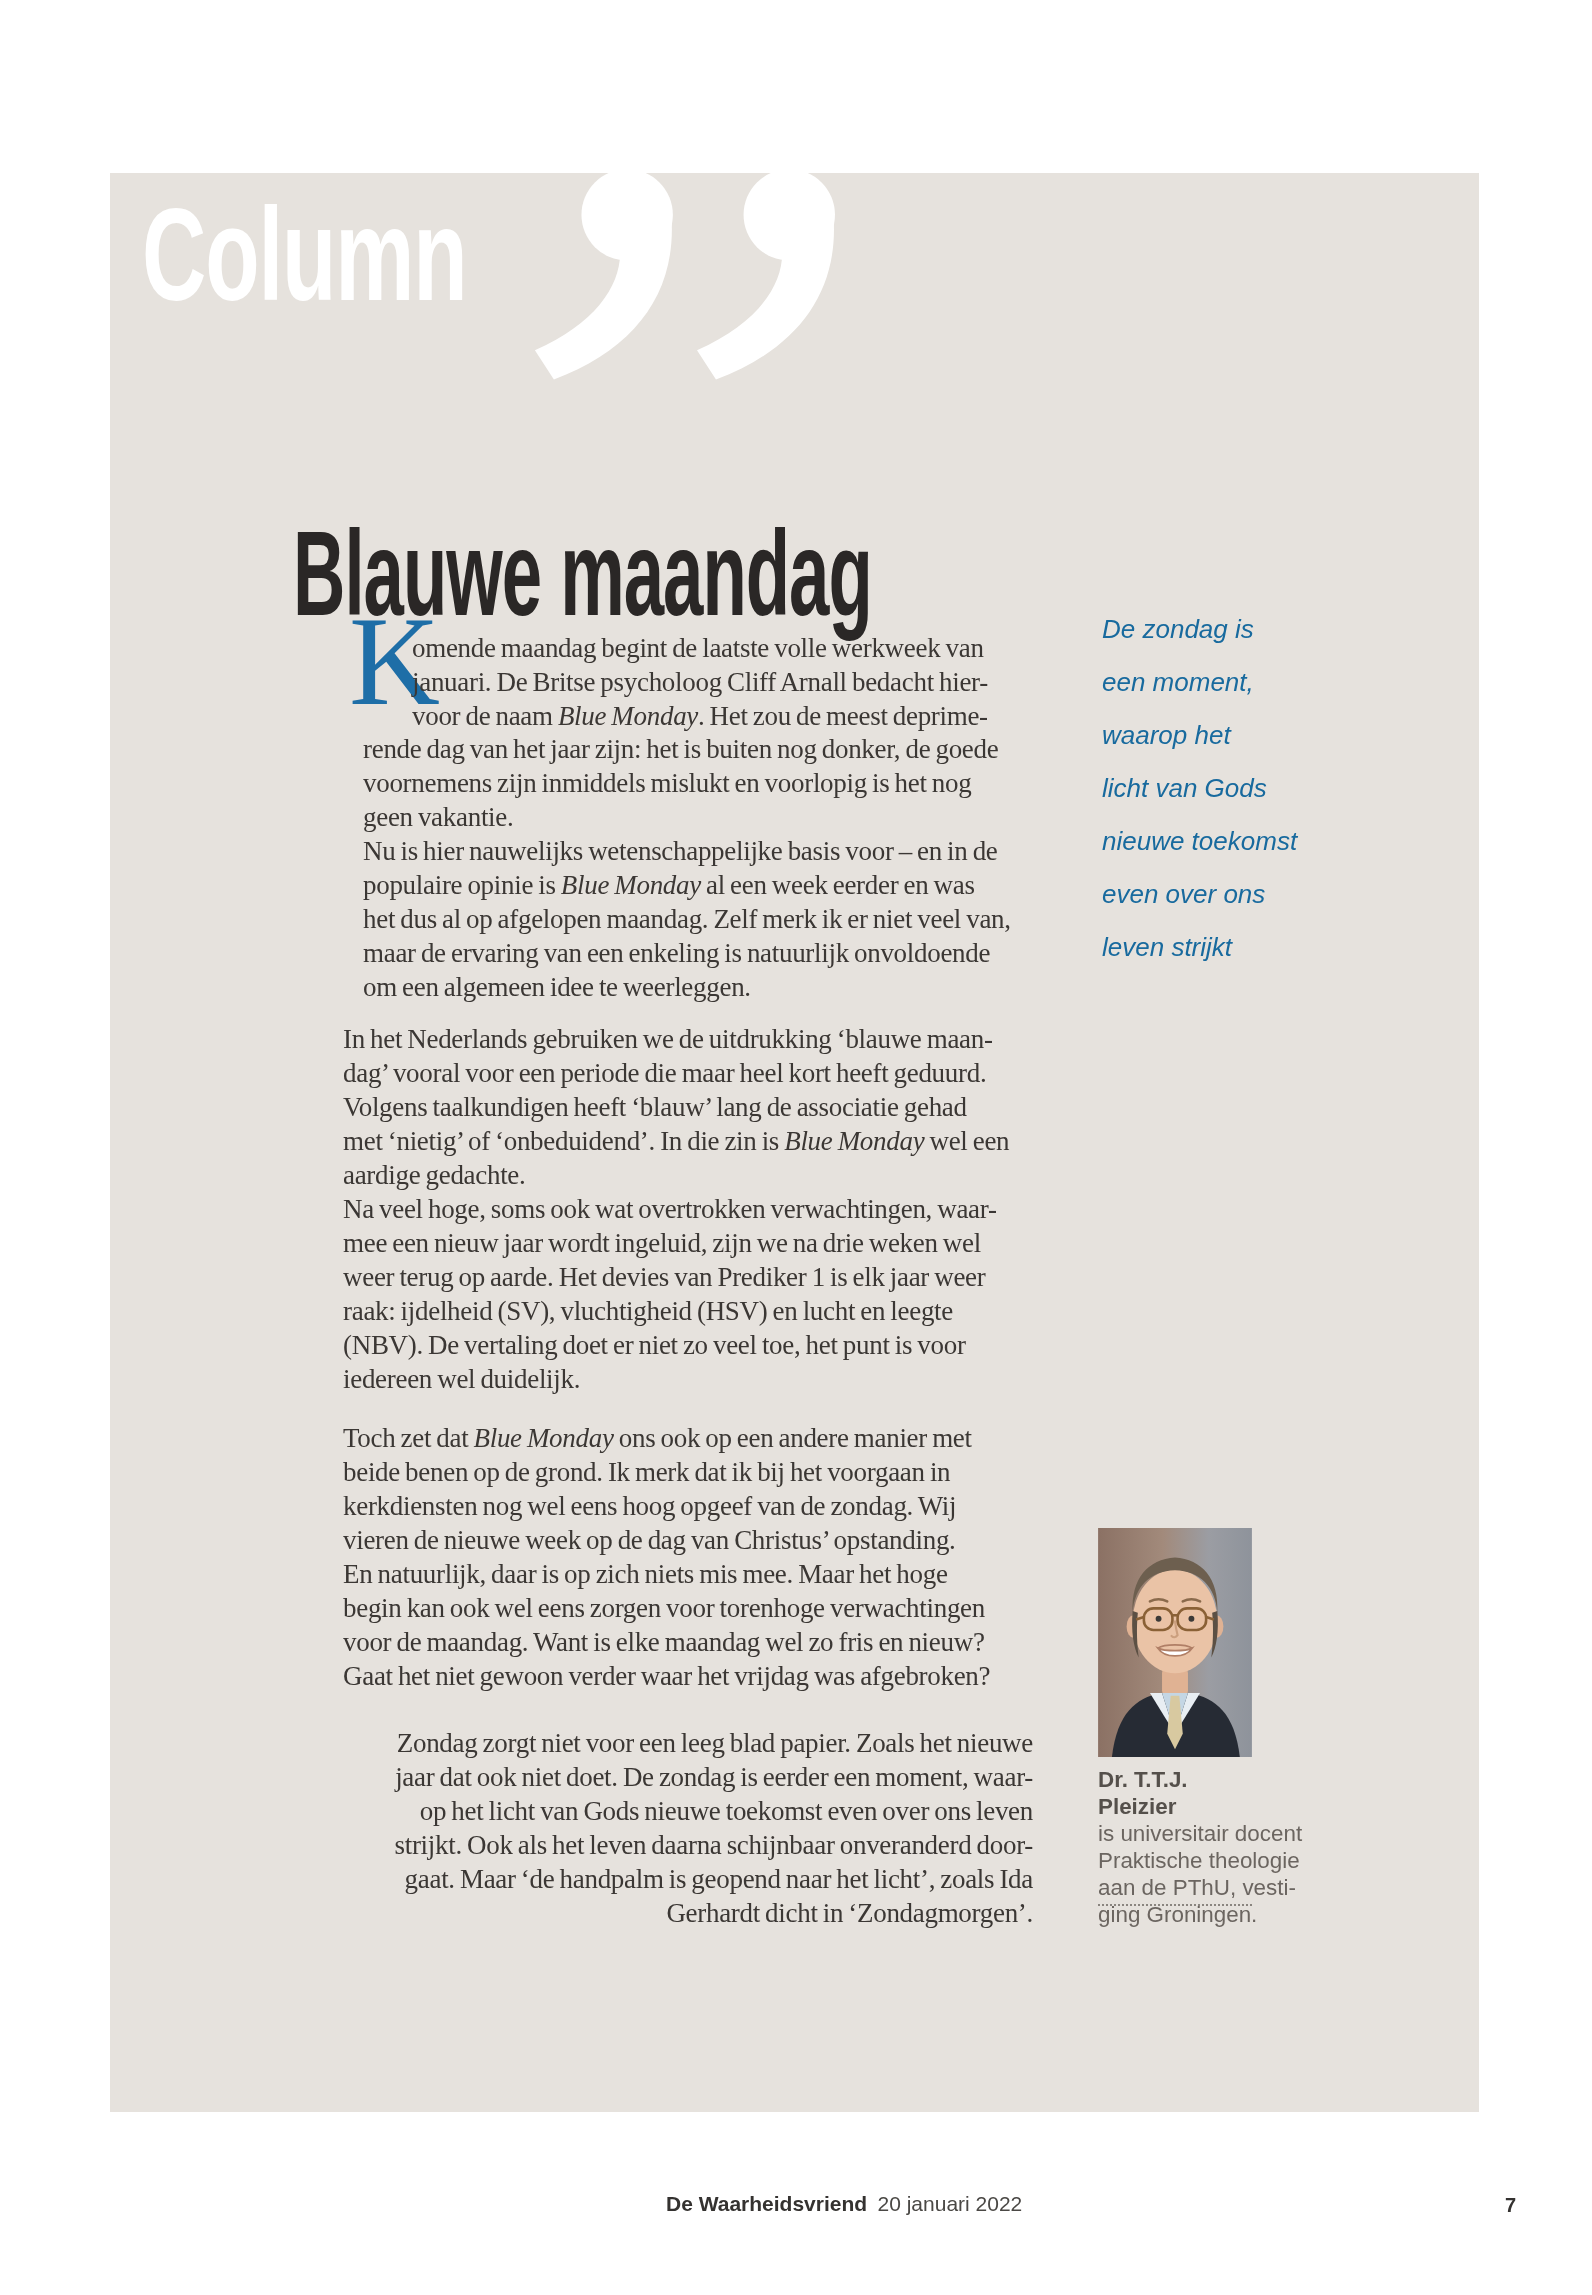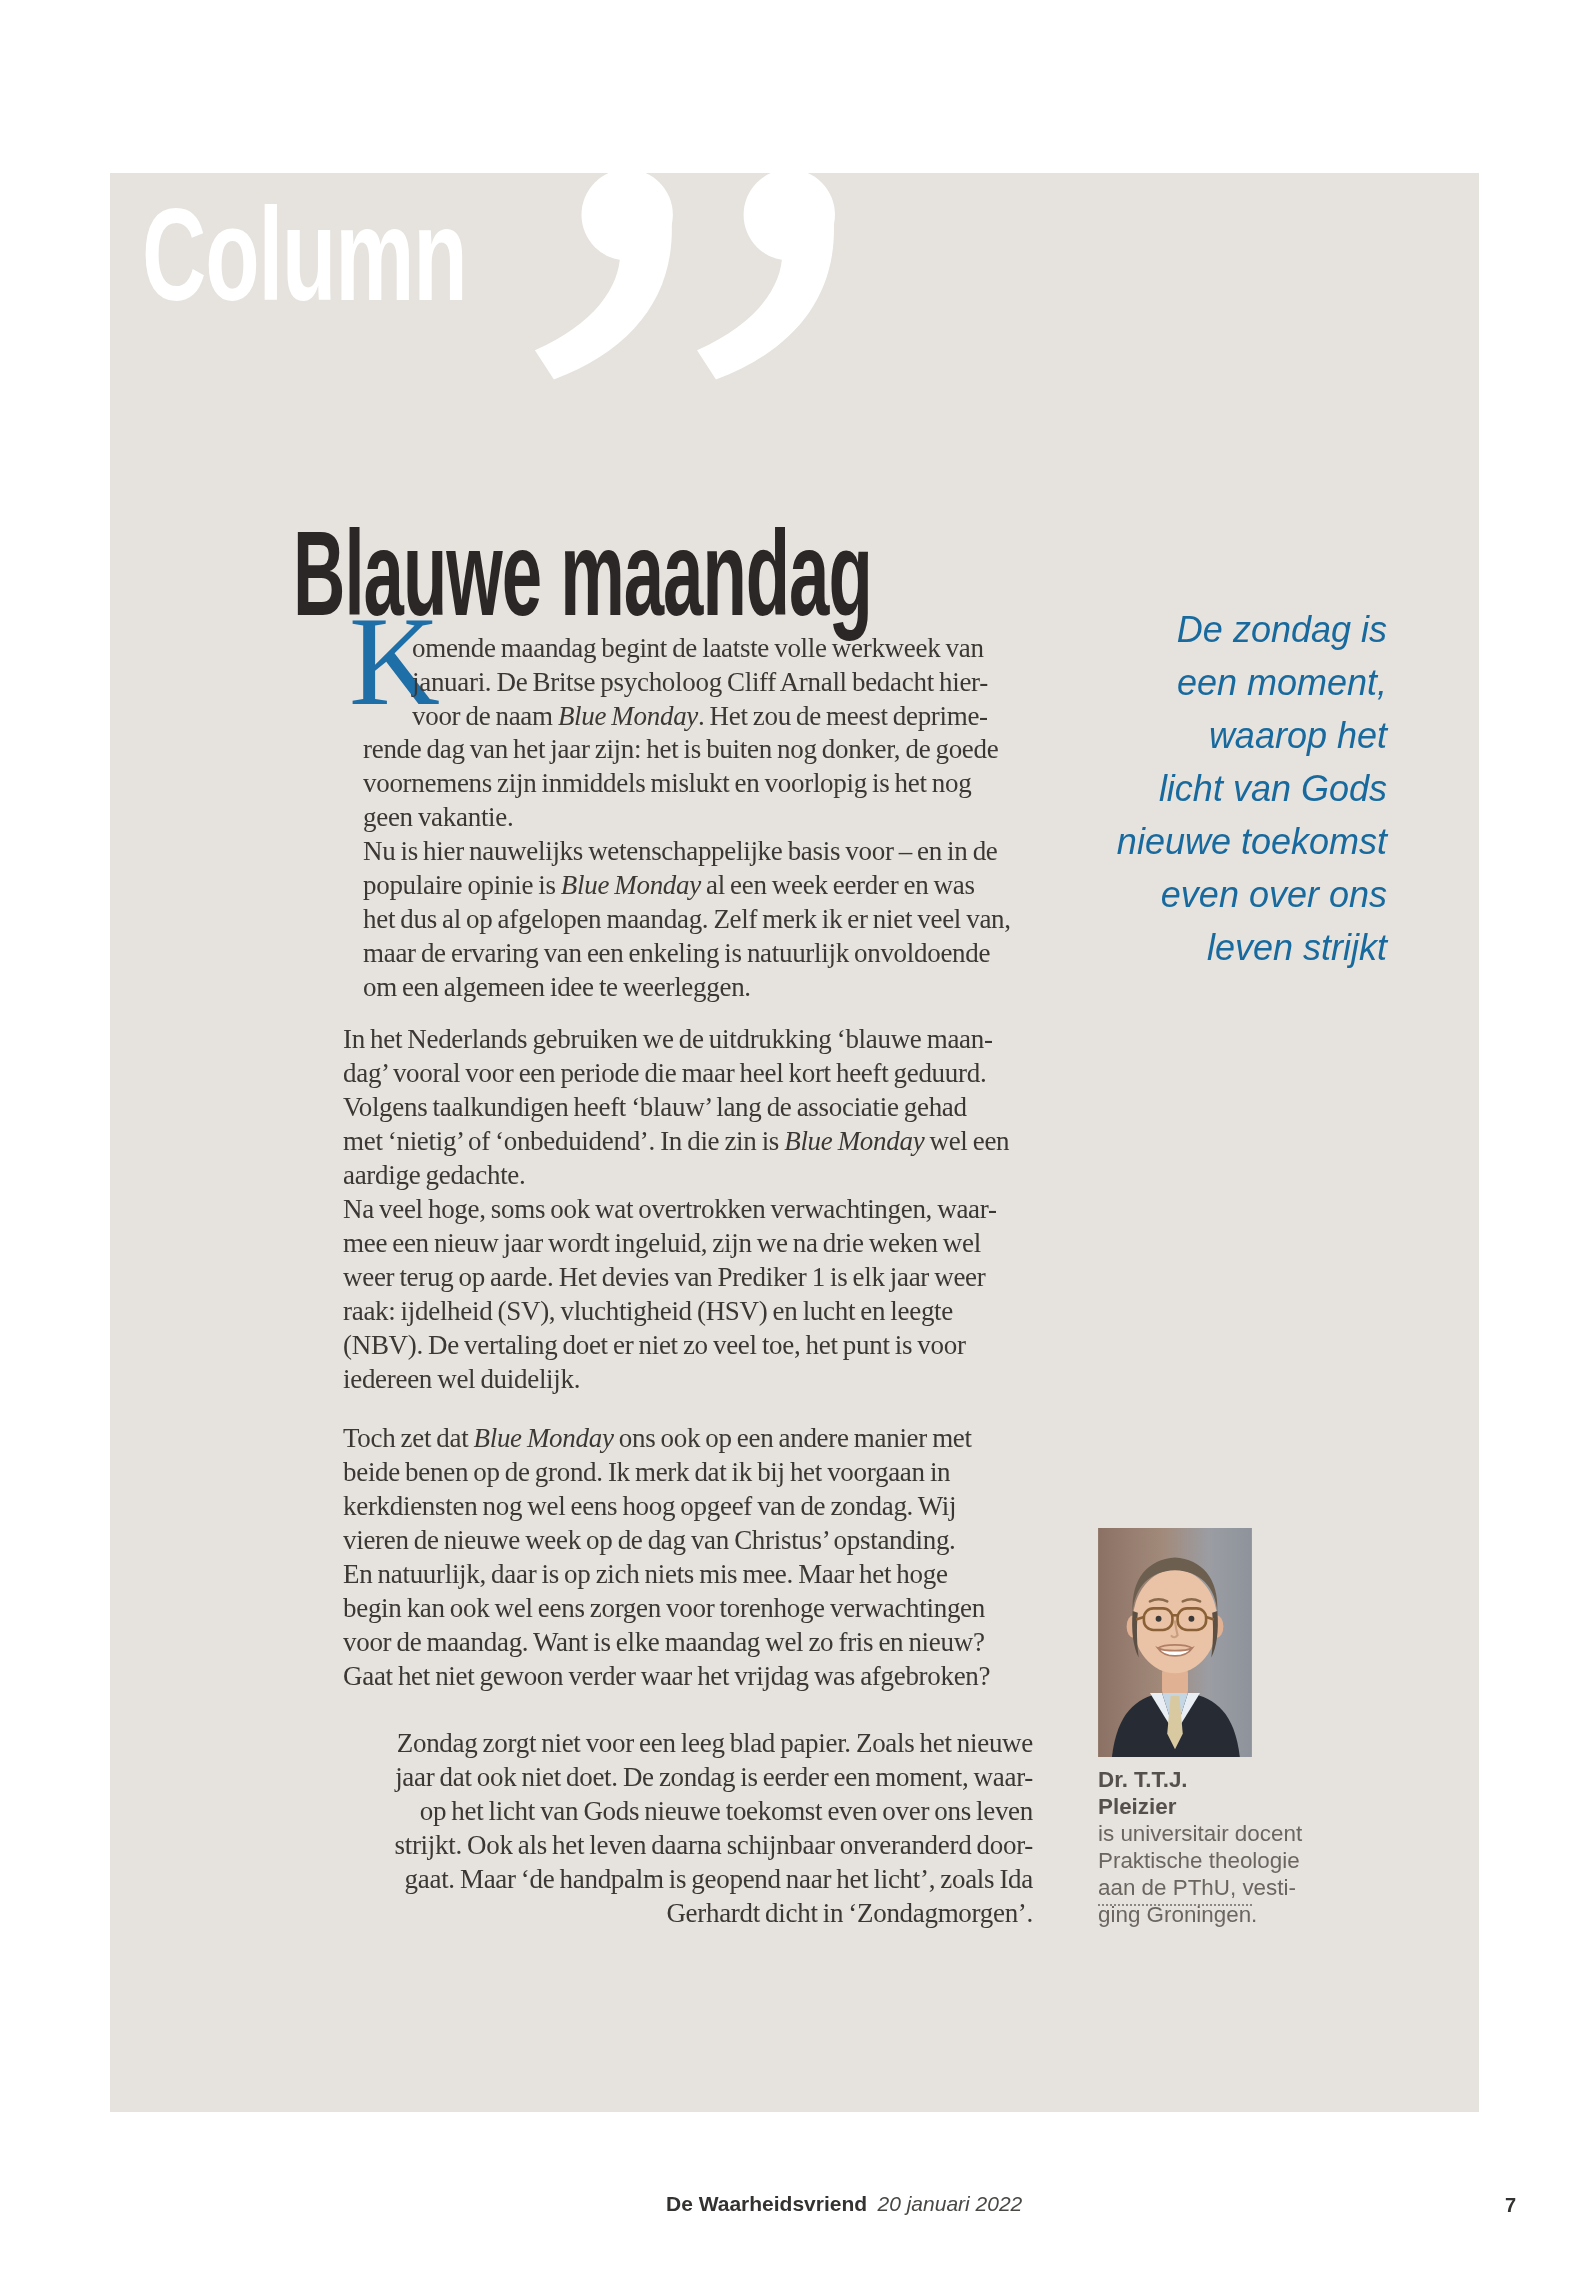--- a/index.html
+++ b/index.html
@@ -22,34 +22,34 @@
   .p1a{left:412px;top:631px;}
   .p1b{left:343px;top:732px;margin-left:20px;}
   .p2{left:343px;top:1022px;}
   .p3{left:343px;top:1421px;}
   .p4{left:343px;top:1726px;text-align:right;}
 
   .dropcap{position:absolute;left:349px;top:599px;font-family:"Liberation Serif",serif;
     font-size:126px;line-height:1;color:#1e6ea7;}
 
   .pullquote{position:absolute;left:1102px;top:603px;width:285px;
-    font-size:36px;line-height:53px;font-style:italic;color:#186a9e;white-space:pre;text-align:right;}
+    font-size:26px;line-height:53px;font-style:italic;color:#186a9e;white-space:pre;}
 
   .portrait{position:absolute;left:1098px;top:1528px;width:154px;height:229px;}
   .portrait svg{display:block;width:100%;height:100%;}
 
   .caption{position:absolute;left:1098px;top:1766px;width:173px;font-size:22.4px;line-height:27px;}
   .caption .cap-name{font-weight:bold;color:#55504b;}
   .caption .cap-bio{color:#6b6560;white-space:pre;}
   .cap-rule{position:absolute;left:1098px;top:1904px;width:154px;height:0;
     border-bottom:2.6px dotted #8a857f;}
 
   .footer{position:absolute;left:666px;top:2192px;font-size:21px;line-height:24px;color:#343230;}
   .footer .mag{font-weight:bold;}
-  .footer .date{font-style:italic;margin-left:10.4px;color:#4a4845;}
+  .footer .date{margin-left:10.4px;color:#4a4845;}
   .pageno{position:absolute;left:1505px;top:2194px;font-size:20px;font-weight:bold;color:#343230;}
 </style>
 </head>
 <body>
 
 <div class="page">
 
   <div class="panel"></div>
 
   <div class="column-label">Column</div>

